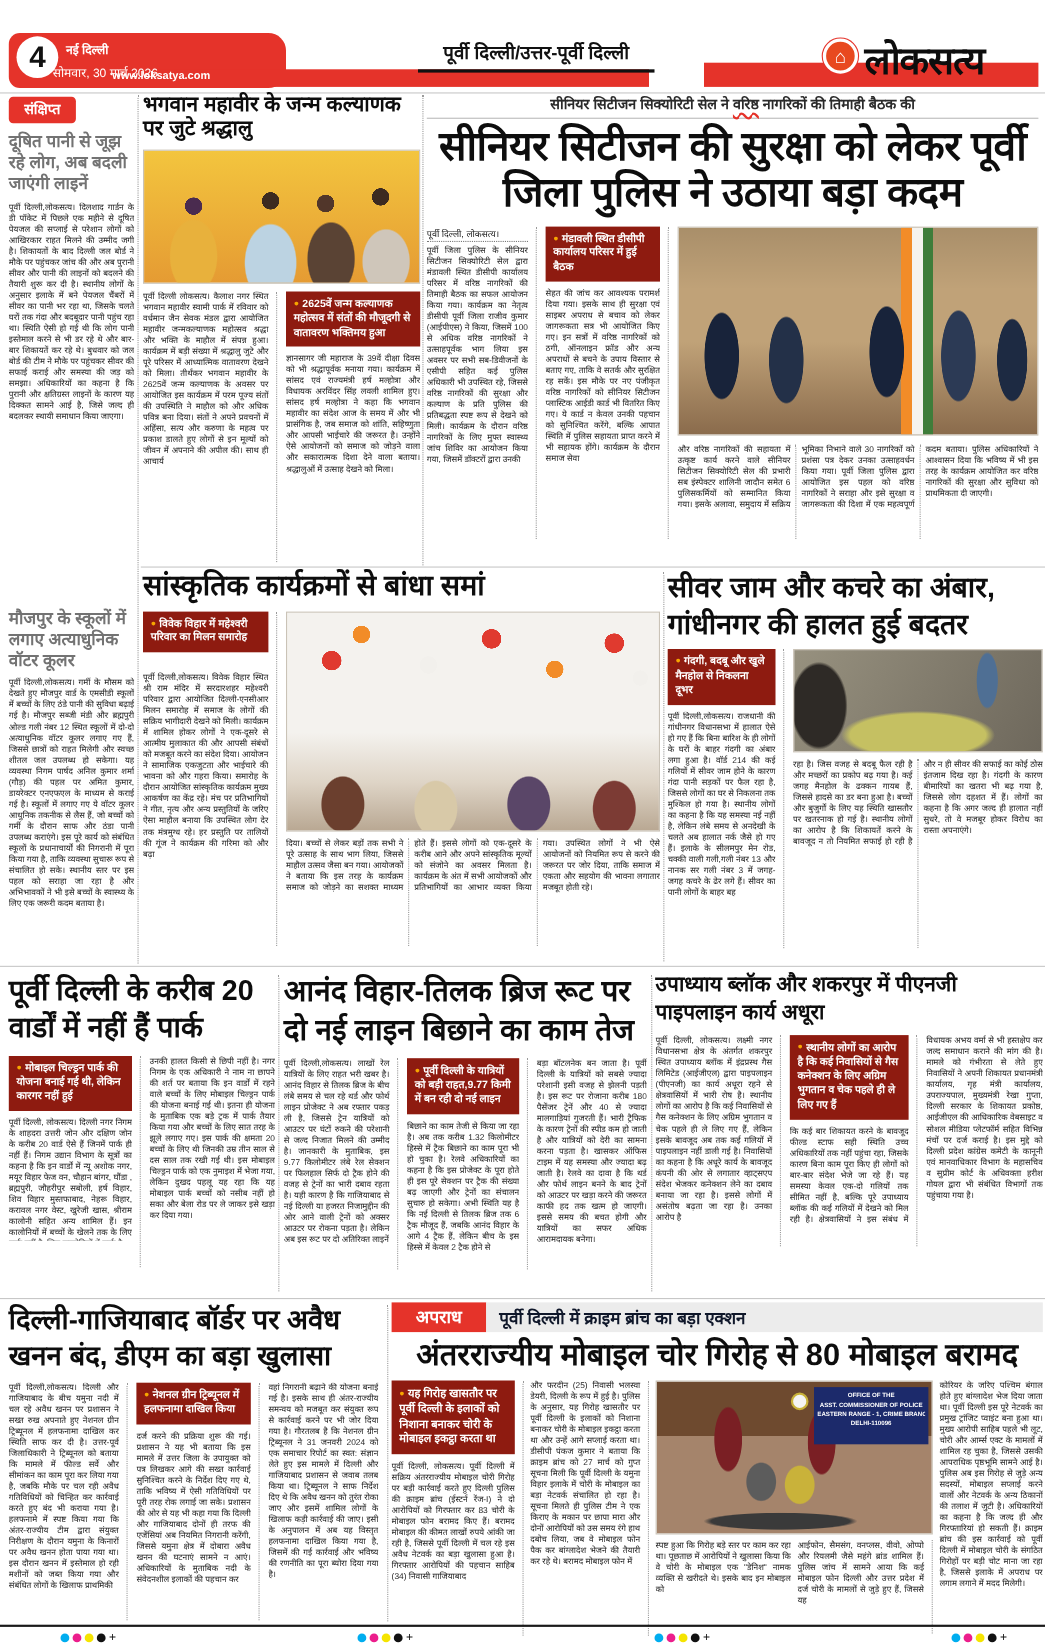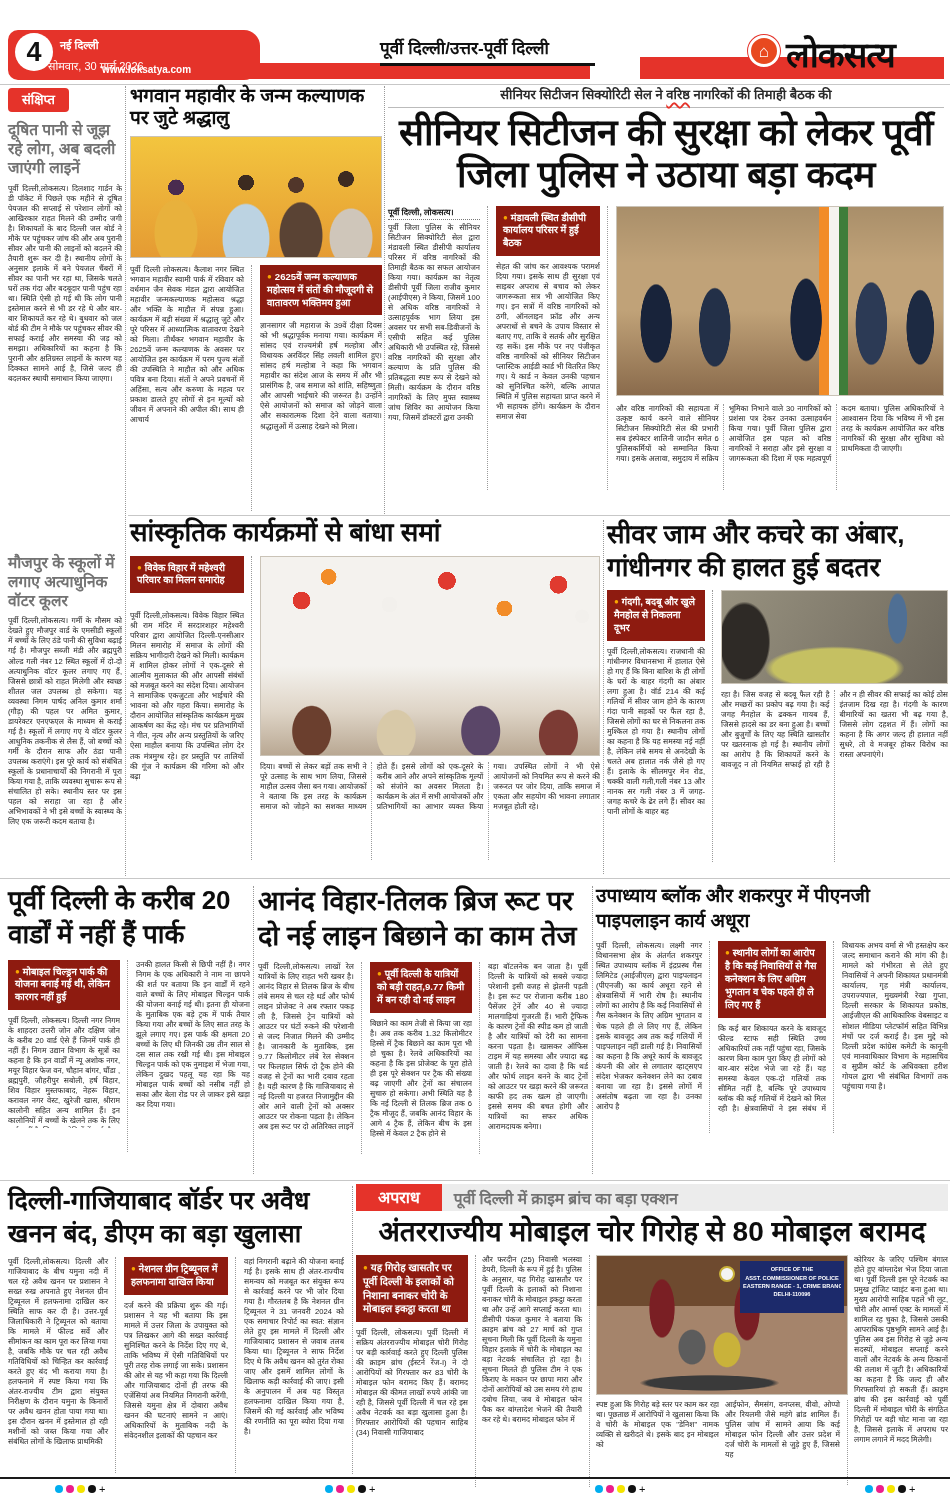--- a/index.html
+++ b/index.html
@@ -8,35 +8,35 @@
   font-family:"Liberation Sans","DejaVu Sans",sans-serif;color:#151515}
 
 .redband{position:absolute;left:8px;top:30px;width:252px;height:50px;background:#e5332a;border-radius:10px 16px 16px 10px}
 .redtail{position:absolute;left:140px;top:63px;width:450px;height:16px;background:#e5332a}
 .redtail-r{position:absolute;left:640px;top:57px;width:304px;height:22px;background:#e5332a}
 .pagecircle{position:absolute;left:15px;top:33px;width:38px;height:38px;background:#fff;border-radius:50%;
   text-align:center;line-height:38px;font-size:27px;font-weight:800;color:#111}
 .hcity{position:absolute;left:60px;top:37px;color:#fff;font-size:11px;font-weight:700}
 .hdate{position:absolute;left:48px;top:58px;color:#fff;font-size:11px;font-weight:400}
 .hsite{position:absolute;left:102px;top:64px;color:#fff;font-size:10px;font-weight:700}
-.hsection{position:absolute;left:380px;top:36px;width:215px;font-size:17px;font-weight:800;
+.hsection{position:absolute;left:380px;top:36px;width:215px;text-align:center;font-size:17px;font-weight:800;
   color:#111;border-bottom:3px solid #111;padding-bottom:4px}
 .homeicon{position:absolute;left:748px;top:35px;width:32px;height:32px;background:#e8491f;border:3px solid #fff;
   border-radius:50%;color:#fff;text-align:center;line-height:27px;font-size:17px;font-weight:700;box-shadow:0 0 0 1px #e5332a}
 .masthead{position:absolute;left:786px;top:30px;font-size:35px;font-weight:800;color:#0d0d0d;letter-spacing:-1px}
 
 .hl{font-weight:800;color:#0d0d0d}
 .btxt{font-size:7.6px;line-height:1.32;text-align:justify;color:#1c1c1c;overflow:hidden}
 .infobox{background:#8e1b10;color:#fff;padding:6px 7px;font-weight:700;font-size:9.6px;line-height:1.34;overflow:hidden}
 .infobox .dot{color:#f7a600;margin-right:3px;font-size:8px;vertical-align:1px}
 .vdot{position:absolute;border-left:1px dotted #9a9a9a}
 .hrule{position:absolute;border-top:1px solid #c7c7c7}
 .photo{position:relative;overflow:hidden;border:1px solid #cac3b7}
 .colr{border-right:1px dotted #9a9a9a;padding-right:7px}
-.byline{font-size:8.2px;font-weight:700;border-bottom:1px dotted #777;padding-bottom:2px;margin-bottom:3px}
+.byline{font-size:8.2px;font-weight:400;border-bottom:1px dotted #777;padding-bottom:2px;margin-bottom:3px}
 
 .briefs{position:absolute;left:8px;top:88px;width:114px}
 .briefs .tag{display:inline-block;background:#e5332a;color:#fff;font-size:13px;font-weight:800;
   padding:2px 14px 4px;border-radius:4px;margin-bottom:9px}
 .brief-h{font-size:15.5px;line-height:1.22;font-weight:800;color:#737373;margin-bottom:6px}
 .brief-b{height:358px;margin-bottom:12px}
 .brief-b2{height:222px}
 
 .mahavir{position:absolute;left:130px;top:85px;width:252px}
 .mahavir .h{font-size:19px;line-height:1.18}
@@ -113,21 +113,21 @@
 .story3{position:absolute}
 .story3 .h2l{font-size:26px;line-height:1.3}
 .story3 .cols{display:flex;gap:8px;margin-top:8px}
 .story3 .c{height:192px}
 
 .mining .c{height:216px}
 
 .crime{position:absolute;left:356px;top:1184px;width:592px}
 .crimeband{display:flex;height:27px}
 .crimeband .lbl{background:#e5332a;color:#fff;font-size:16px;font-weight:800;padding:2px 22px 4px}
-.crimeband .kick{background:#ececec;color:#737373;font-size:15.5px;font-weight:800;padding:3px 12px 4px;flex:1}
+.crimeband .kick{background:#ececec;color:#0f172a;font-size:15.5px;font-weight:800;padding:3px 12px 4px;flex:1}
 .crime .h{font-size:28px;line-height:1.15;text-align:center;margin-top:5px}
 .crime .content{display:flex;gap:6px;margin-top:7px;height:232px}
 .crime .ca{width:120px}
 .crime .cb{width:108px}
 .crime .cc{width:252px}
 .crime .ce{width:94px}
 .ph-crime{height:140px;position:relative;border:1px solid #cac3b7;
   background:
    radial-gradient(ellipse 13px 30px at 26% 38%,#7a1f24 94%,transparent),
    radial-gradient(ellipse 13px 30px at 60% 40%,#7a1f24 94%,transparent),

